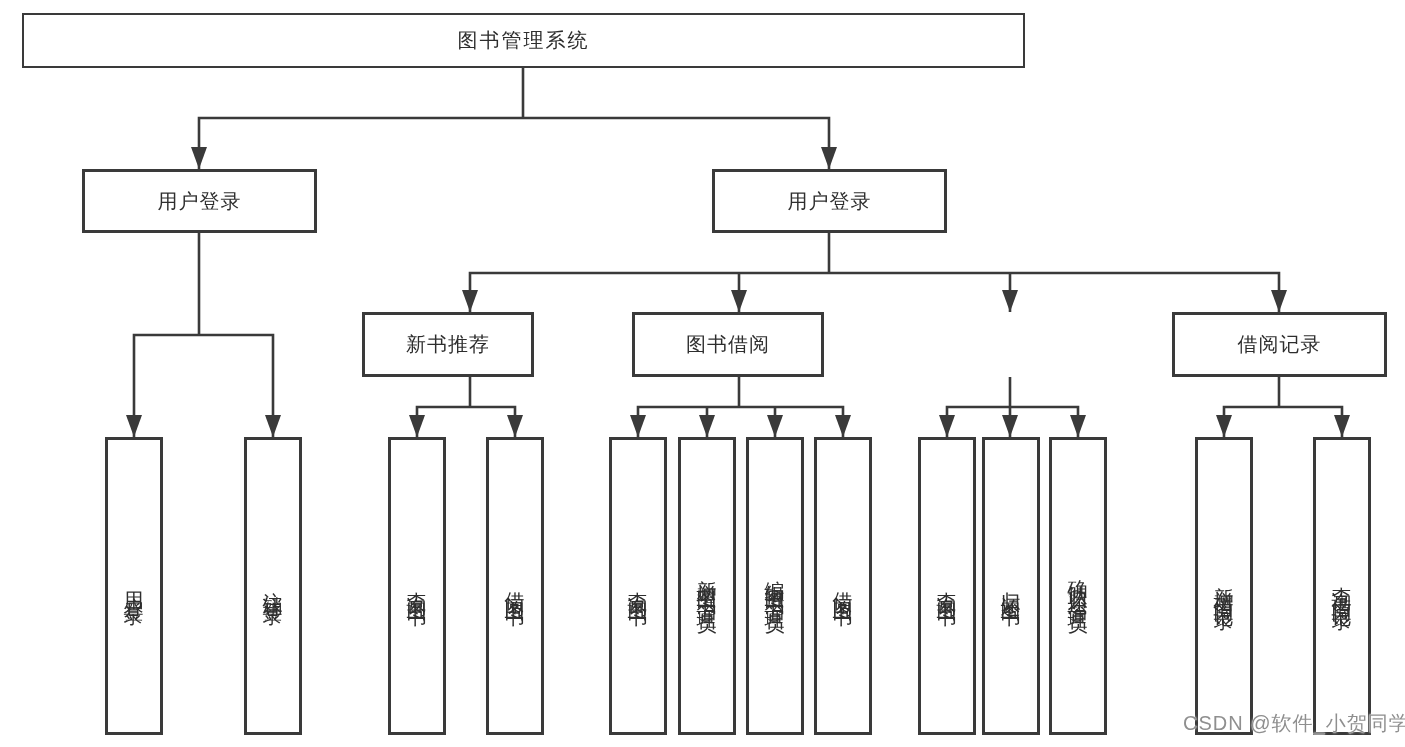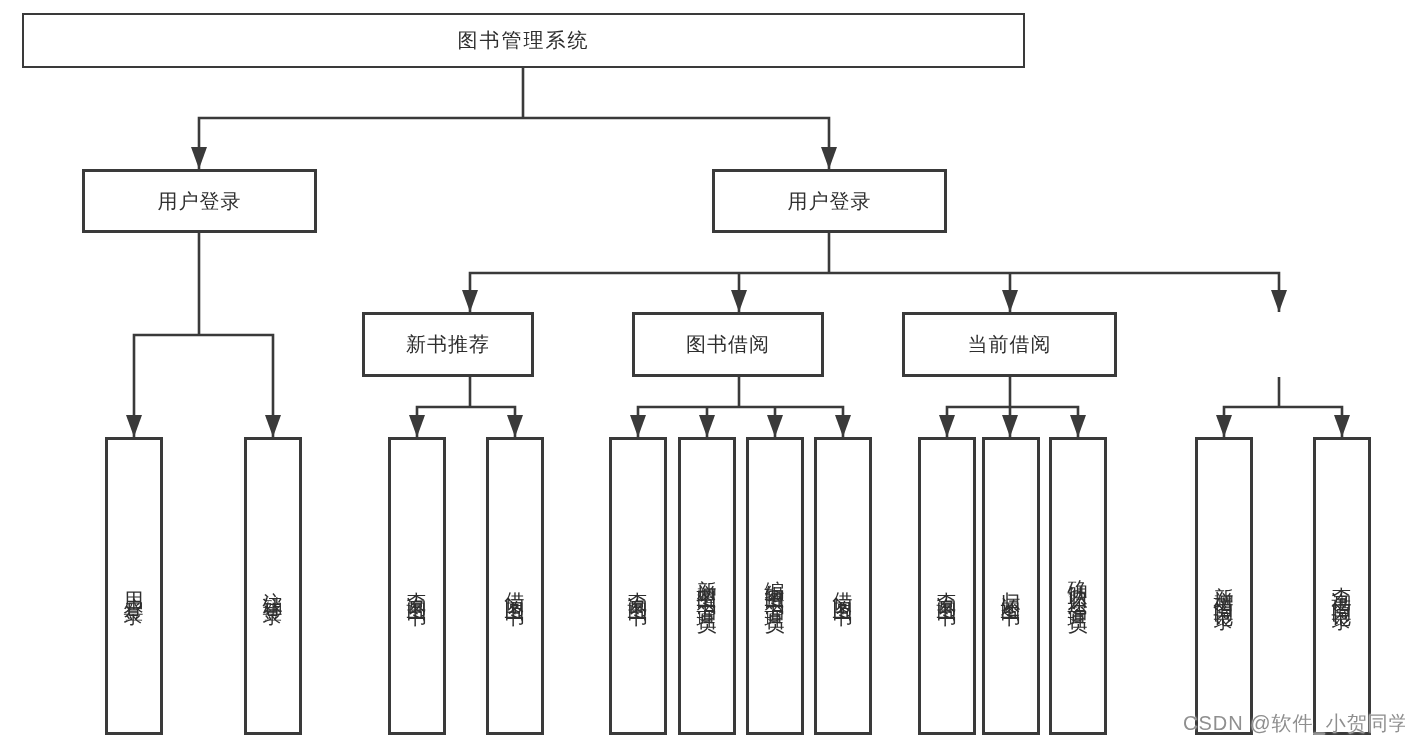--- a/index.html
+++ b/index.html
@@ -116,21 +116,21 @@
     </g>
   </svg>
 
   <div class="node lvl-top" style="left:22px;top:13px;width:1003px;height:55px;">图书管理系统</div>
 
   <div class="node" style="left:82px;top:169px;width:235px;height:64px;">用户登录</div>
   <div class="node" style="left:712px;top:169px;width:235px;height:64px;">用户登录</div>
 
   <div class="node" style="left:362px;top:312px;width:172px;height:65px;">新书推荐</div>
   <div class="node" style="left:632px;top:312px;width:192px;height:65px;">图书借阅</div>
-  <div class="node" style="left:902px;top:312px;width:215px;height:65px;">当前借阅</div>
+  <div class="node" style="left:1172px;top:312px;width:215px;height:65px;">借阅记录</div>
 
   <div class="node leaf" style="left:105px;top:437px;width:58px;height:298px;">用户登录</div>
   <div class="node leaf" style="left:244px;top:437px;width:58px;height:298px;">注销登录</div>
 
   <div class="node leaf" style="left:388px;top:437px;width:58px;height:298px;">查询图书</div>
   <div class="node leaf" style="left:486px;top:437px;width:58px;height:298px;">借阅图书</div>
 
   <div class="node leaf" style="left:609px;top:437px;width:58px;height:298px;">查询图书</div>
   <div class="node leaf" style="left:678px;top:437px;width:58px;height:298px;">新增图书（管理员）</div>
   <div class="node leaf" style="left:746px;top:437px;width:58px;height:298px;">编辑图书（管理员）</div>

